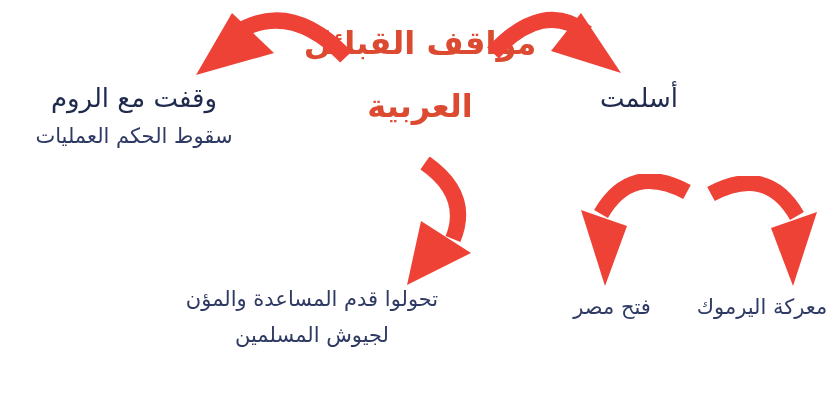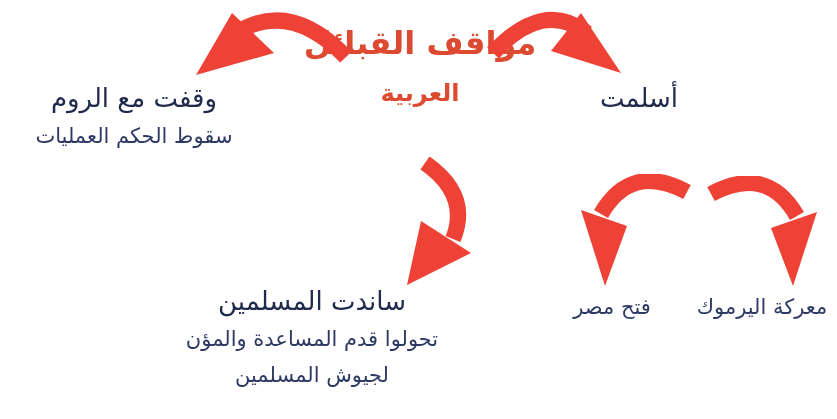--- a/index.html
+++ b/index.html
@@ -17,21 +17,21 @@
     overflow:hidden;
     font-family:"DejaVu Sans",sans-serif;
     direction:rtl;
   }
   .title{
     position:absolute;left:300px;top:18px;width:240px;
     text-align:center;color:var(--title-red);
     font-weight:700;
   }
   .title-line1{font-size:32px;line-height:50px;white-space:nowrap;}
-  .title-line2{font-size:24px;line-height:44px;margin-top:3px;white-space:nowrap;}
+  .title-line2{font-size:32px;line-height:44px;margin-top:16px;white-space:nowrap;}
 
   .branch{position:absolute;text-align:center;}
   .branch h2{
     margin:0;font-size:26px;line-height:40px;
     color:var(--heading-navy);font-weight:400;white-space:nowrap;
   }
   .branch p{
     margin:0;font-size:21px;line-height:36px;
     color:var(--body-navy);font-weight:400;white-space:nowrap;
   }
@@ -94,21 +94,20 @@
   <section class="branch branch-left">
     <h2>وقفت مع الروم</h2>
     <p>سقوط الحكم العمليات</p>
   </section>
 
   <section class="branch branch-right">
     <h2>أسلمت</h2>
   </section>
 
   <section class="branch branch-bottom">
-    <h2>ساندت المسلمين</h2>
     <p>تحولوا قدم المساعدة والمؤن</p>
     <p>لجيوش المسلمين</p>
   </section>
 
   <div class="event event-egypt">فتح مصر</div>
   <div class="event event-yarmouk">معركة اليرموك</div>
 
 </div>
 
 </body></html>

